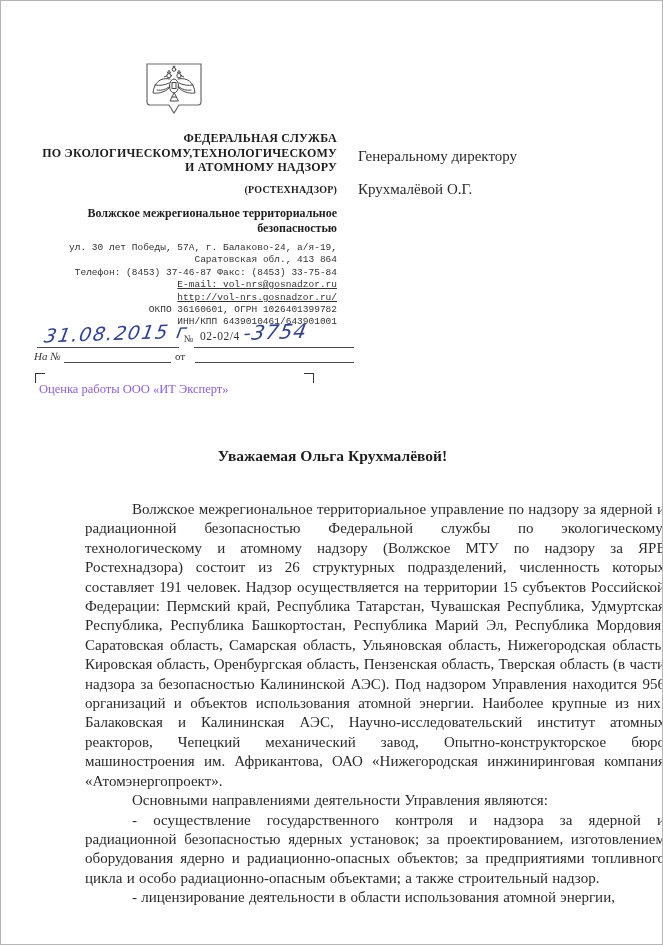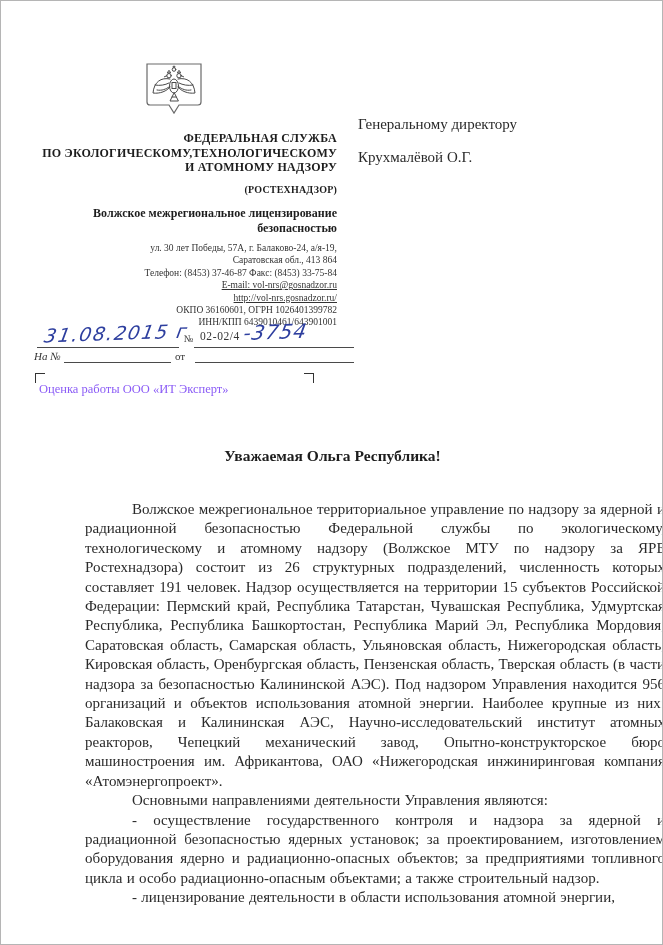--- a/index.html
+++ b/index.html
@@ -8,26 +8,26 @@
     border:1px solid #b5b5b5; box-sizing:border-box; overflow:hidden;
     font-family:"Liberation Serif", serif; color:#222;
   }
   
   .header-left { position:absolute; left:10px; top:62px; width:326px; text-align:right; }
   .emblem-wrap { display:block; width:58px; margin:0 auto 12px auto; }
   .org-line { display:block; font-weight:bold; font-size:12px; line-height:14.5px; letter-spacing:0.2px; color:#1d1d1d; }
   .org-line.small { font-size:10px; margin-top:8px; }
   .division { margin-top:9px; }
   .division-line { display:block; font-weight:bold; font-size:12px; line-height:14.5px; color:#1d1d1d; }
-  .addr { margin-top:7px; }
+  .addr { margin-top:7px;font-family:Liberation Mono, monospace; }
   .addr-line { display:block; font-size:9.5px; line-height:12.4px; color:#333; }
   .addr-line.link { text-decoration:underline; }
   
   .recipient { position:absolute; left:357px; top:112px; font-size:15px; line-height:22px; color:#2a2a2a; }
-  .recipient-line { display:block; }
+  .recipient-line { display:block;margin-top:32px; }
   .recipient-name { display:block; margin-top:11px; }
   
   .hand {
     font-family:"DejaVu Sans", sans-serif; font-style:italic; color:#2e3f9f;
     transform:skewX(-12deg) rotate(-2deg); white-space:nowrap;
   }
   .hand-date { position:absolute; left:44px; top:321px; font-size:19px; letter-spacing:1.5px; }
   .hand-num  { position:absolute; left:243px; top:319px; font-size:20px; letter-spacing:1px; }
   .u { position:absolute; border-bottom:1.3px solid #4a4a4a; height:0; }
   .u1 { left:36px;  top:346px; width:142px; }
@@ -74,21 +74,21 @@
         </g>
       </svg>
     </span>
 
     <span class="org-line">ФЕДЕРАЛЬНАЯ СЛУЖБА</span>
     <span class="org-line">ПО ЭКОЛОГИЧЕСКОМУ,ТЕХНОЛОГИЧЕСКОМУ</span>
     <span class="org-line">И АТОМНОМУ НАДЗОРУ</span>
     <span class="org-line small">(РОСТЕХНАДЗОР)</span>
 
     <div class="division">
-      <span class="division-line">Волжское межрегиональное лицензирование</span>
+      <span class="division-line">Волжское межрегиональное территориальное</span>
       <span class="division-line">безопасностью</span>
     </div>
 
     <div class="addr">
       <span class="addr-line">ул. 30 лет Победы, 57А, г. Балаково-24, а/я-19,</span>
       <span class="addr-line">Саратовская обл., 413 864</span>
       <span class="addr-line">Телефон: (8453) 37-46-87 Факс: (8453) 33-75-84</span>
       <span class="addr-line link">E-mail: vol-nrs@gosnadzor.ru</span>
       <span class="addr-line link">http://vol-nrs.gosnadzor.ru/</span>
       <span class="addr-line">ОКПО 36160601, ОГРН 1026401399782</span>
@@ -109,21 +109,21 @@
   <div class="u u2"></div>
   <span class="na-no-label">На №</span>
   <div class="u u3"></div>
   <span class="ot-label">от</span>
   <div class="u u4"></div>
 
   <div class="corner-l"></div>
   <div class="corner-r"></div>
   <div class="subject">Оценка работы ООО «ИТ Эксперт»</div>
 
-  <div class="salutation">Уважаемая Ольга Республика!</div>
+  <div class="salutation">Уважаемая Ольга Крухмалёвой!</div>
 
   <div class="body-text">
     <p>Волжское межрегиональное территориальное управление по надзору за ядерной и радиационной безопасностью Федеральной службы по экологическому, технологическому и атомному надзору (Волжское МТУ по надзору за ЯРБ Ростехнадзора) состоит из 26 структурных подразделений, численность которых составляет 191 человек. Надзор осуществляется на территории 15 субъектов Российской Федерации: Пермский край, Республика Татарстан, Чувашская Республика, Удмуртская Республика, Республика Башкортостан, Республика Марий Эл, Республика Мордовия, Саратовская область, Самарская область, Ульяновская область, Нижегородская область, Кировская область, Оренбургская область, Пензенская область, Тверская область (в части надзора за безопасностью Калининской АЭС). Под надзором Управления находится 956 организаций и объектов использования атомной энергии. Наиболее крупные из них: Балаковская и Калининская АЭС, Научно-исследовательский институт атомных реакторов, Чепецкий механический завод, Опытно-конструкторское бюро машиностроения им. Африкантова, ОАО «Нижегородская инжиниринговая компания «Атомэнергопроект».</p>
     <p>Основными направлениями деятельности Управления являются:</p>
     <p>- осуществление государственного контроля и надзора за ядерной и радиационной безопасностью ядерных установок; за проектированием, изготовлением оборудования ядерно и радиационно-опасных объектов; за предприятиями топливного цикла и особо радиационно-опасным объектами; а также строительный надзор.</p>
     <p>- лицензирование деятельности в области использования атомной энергии,</p>
   </div>
 
 </div>
 

